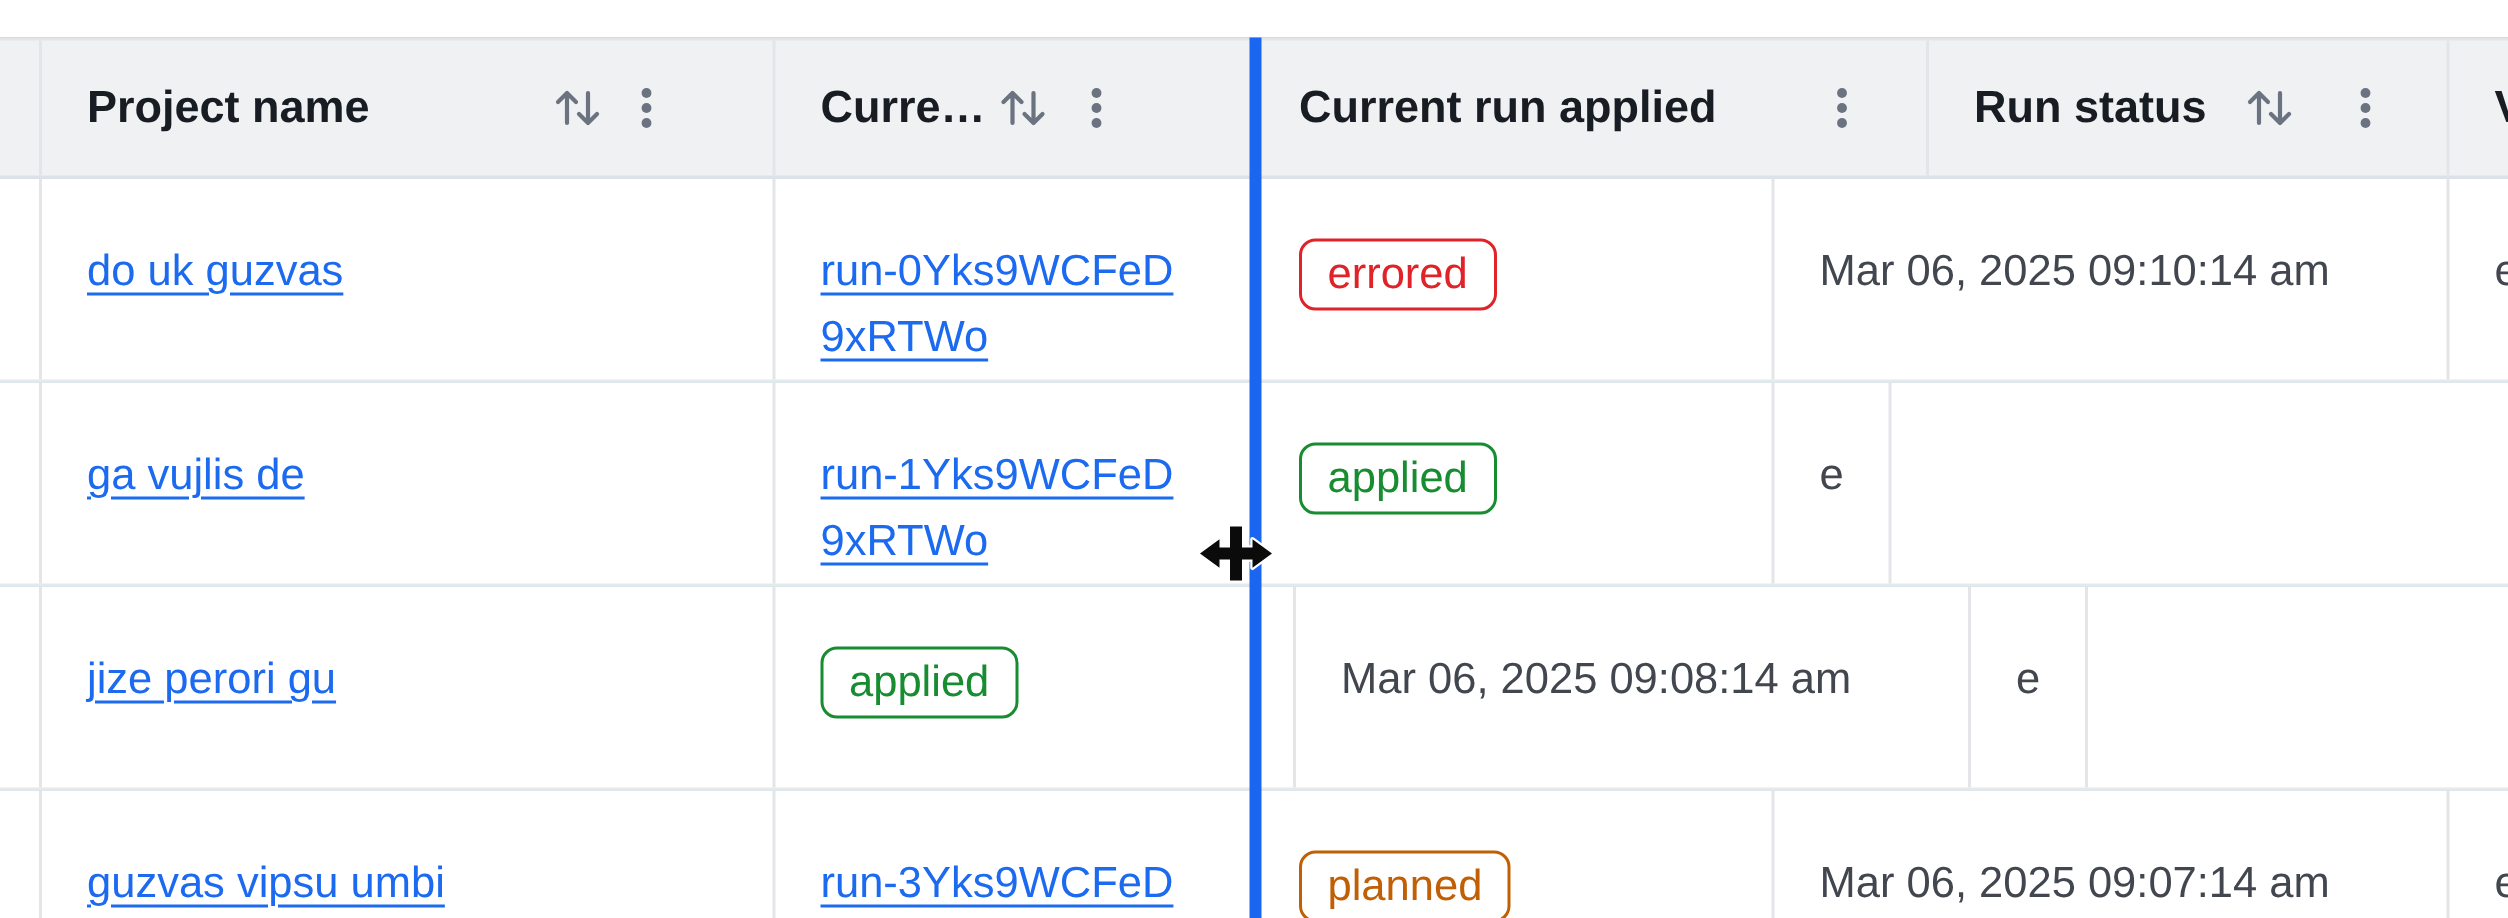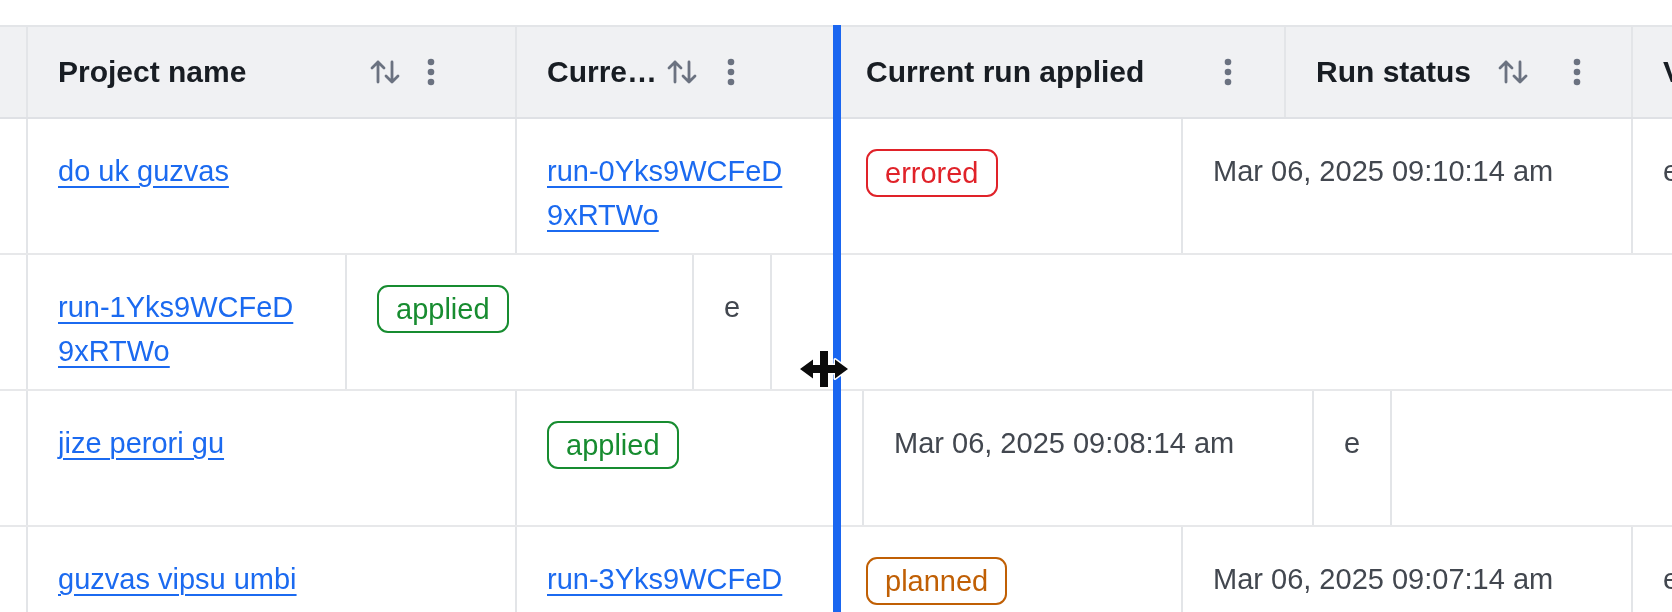--- a/index.html
+++ b/index.html
@@ -19,21 +19,21 @@
   .hlabel{font-size:30px; font-weight:700; color:var(--htext); white-space:nowrap;}
   .c-gutter{width:28px; padding:0;}
   .c-project{width:489px;}
   .c-run{width:319px;}
   .c-status{width:347px;}
   .c-applied{width:450px;}
   .c-last{flex:1 1 auto; border-right:none;}
   .h-run .hlabel{max-width:120px; overflow:hidden; text-overflow:ellipsis;}
   .icon{position:absolute; top:50%; transform:translateY(-50%); display:block; line-height:0;}
   .brow{display:flex; height:136px; border-bottom:2px solid var(--hborder); background:#fff;}
-  .bcell{padding:30px 30px 0 30px; border-right:2px solid var(--vborder);
+  .bcell{padding:40px 30px 0 30px; border-right:2px solid var(--vborder);
     overflow:hidden; flex:none; font-size:29px; line-height:44px;}
   .bcell.c-gutter{padding:0;}
   a.link{color:var(--link); text-decoration:underline; text-decoration-thickness:2px;
     text-underline-offset:5px; cursor:pointer;}
   a.runlink{display:inline-block; max-width:236px; word-break:break-all;}
   .badge{display:inline-block; font-size:29px; line-height:40px; padding:2px 17px;
     border:2px solid currentColor; border-radius:11px; background:#fff; white-space:nowrap;}
   .ts{color:var(--btext); white-space:nowrap;margin-top:40px;}
   .resize-line{position:absolute; left:833px; top:0; width:8px; height:587px;
     background:var(--line); z-index:5;}
@@ -132,20 +132,23 @@
         <div class="bcell c-applied">
           <span class="ts">Mar 06, 2025 09:10:14 am</span>
         </div>
         <div class="bcell c-last">
           <span class="ts">e</span>
         </div>
       </div>
 
       <div class="brow">
         <div class="bcell c-gutter"></div>
+        <div class="bcell c-project">
+          <a class="link">ga vujlis de</a>
+        </div>
         <div class="bcell c-run">
           <a class="link runlink">run-1Yks9WCFeD9xRTWo</a>
         </div>
         <div class="bcell c-status">
           <span class="badge" style="color: rgb(23, 140, 48);">applied</span>
         </div>
         <div class="bcell c-last">
           <span class="ts">e</span>
         </div>
       </div>

